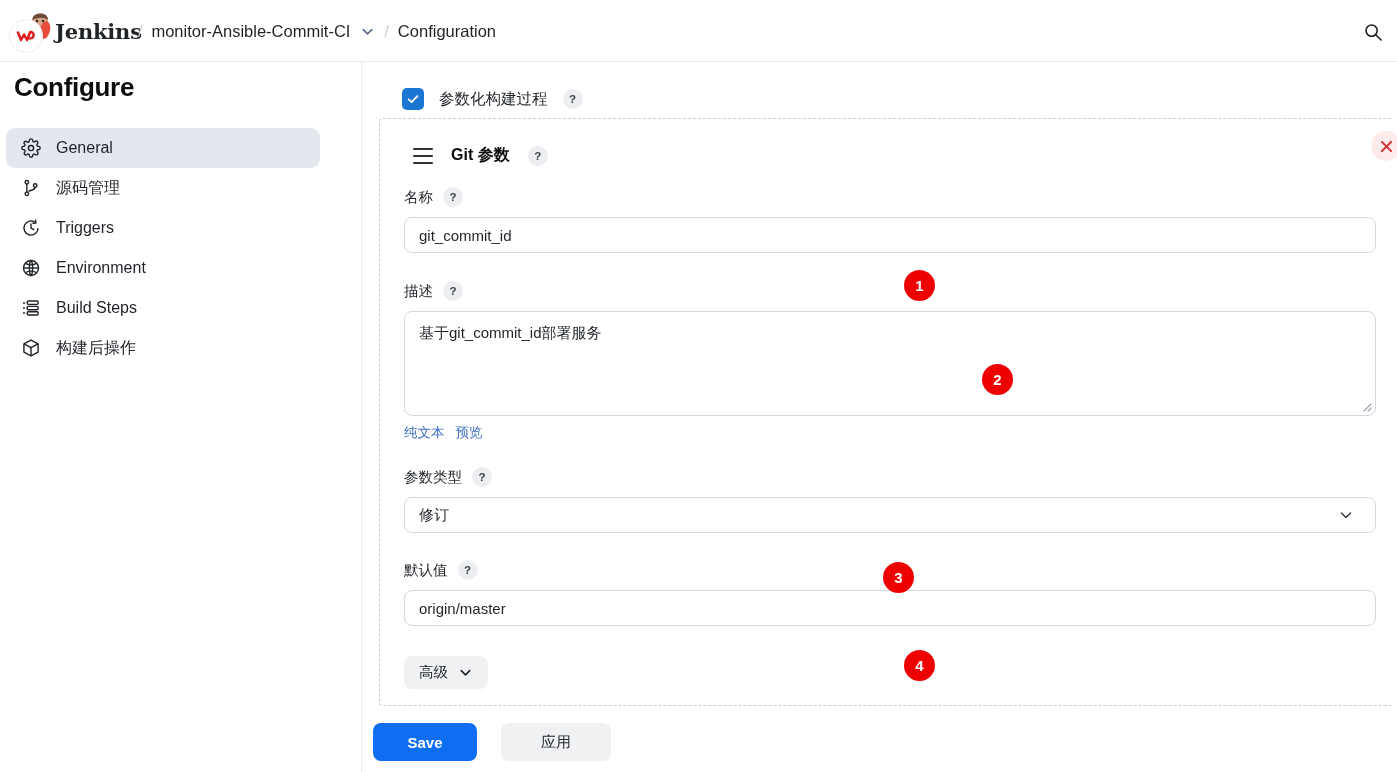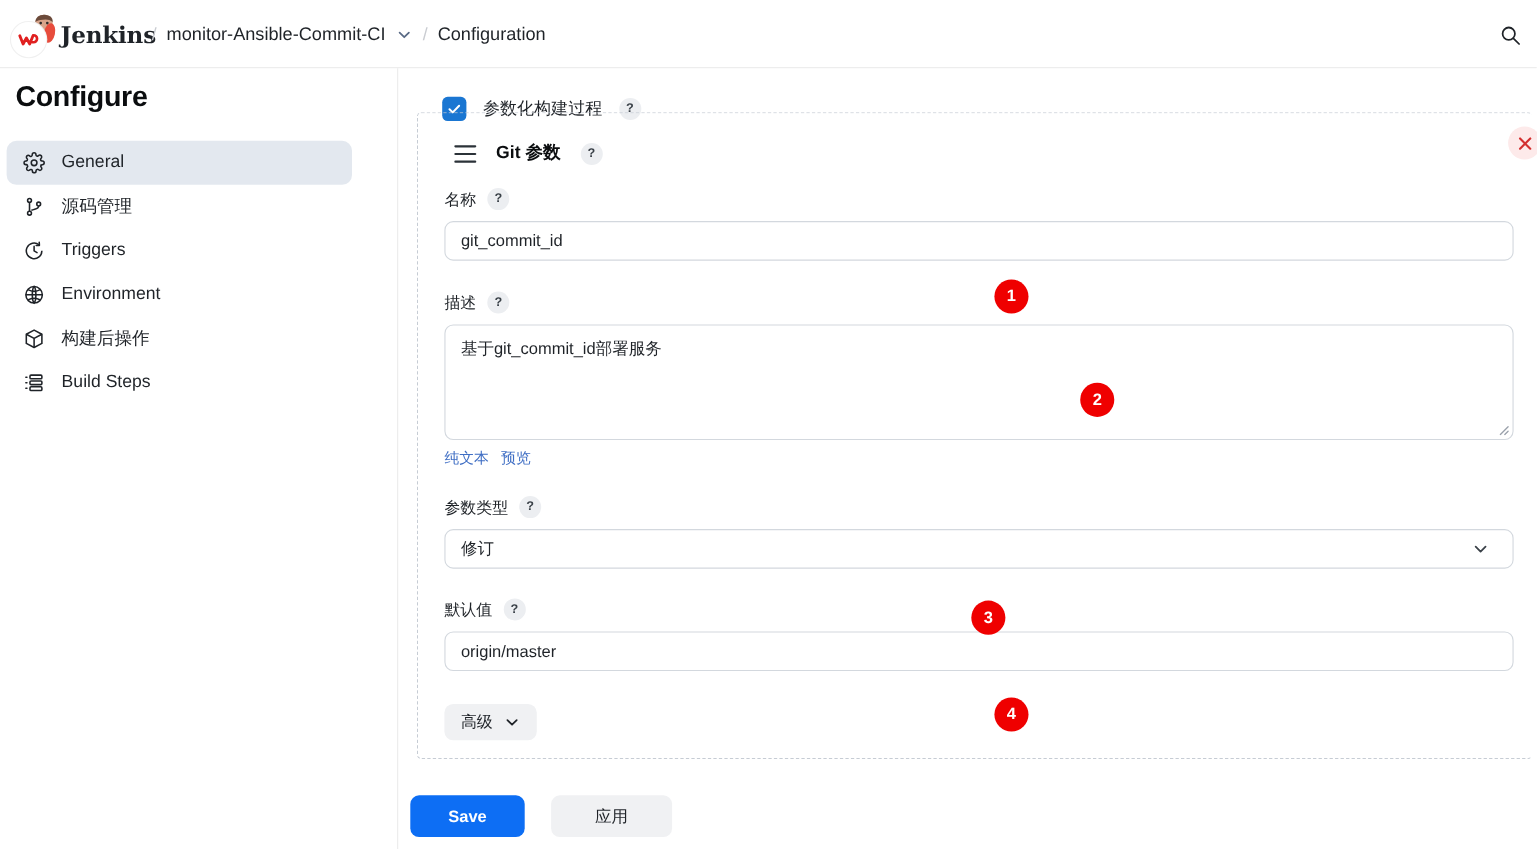--- a/index.html
+++ b/index.html
@@ -109,21 +109,21 @@
   .help-badge {
     width: 20px; height: 20px; border-radius: 50%;
     background: #eceef1; color: #3a4148;
     font-size: 11.5px; font-weight: 700;
     display: inline-flex; align-items: center; justify-content: center;
     cursor: pointer; flex: 0 0 20px;
   }
 
   
   .param-block {
-    position: absolute; left: 379px; top: 40px;
+    position: absolute; left: 379px; top: 56px;
     width: 1014px; height: 588px;
     border: 1px dashed #c6ccd4;
     border-right: none;
     border-radius: 4px;
   }
   .param-head {
     position: absolute; left: 33px; top: 26px;
     display: flex; align-items: center; gap: 18px;
   }
   .drag-handle {
@@ -305,39 +305,39 @@
         <path d="M12 3c2.6 2.8 2.6 15.2 0 18-2.6-2.8-2.6-15.2 0-18z"></path>
         <path d="M5.2 6.4c4 2.2 9.6 2.2 13.6 0"></path>
         <path d="M5.2 17.6c4-2.2 9.6-2.2 13.6 0"></path>
       </svg>
     </span>
     <span>Environment</span>
   </div>
 
   <div class="side-item">
     <span class="side-ico">
-      <svg width="20" height="20" viewBox="0 0 24 24" fill="none" stroke="currentColor" stroke-width="1.7" stroke-linejoin="round">
-        <path d="M12 2.5 L20.5 7 V17 L12 21.5 L3.5 17 V7 Z"></path>
-        <path d="M3.5 7 L12 11.6 L20.5 7"></path>
-        <path d="M12 11.6 V21.5"></path>
-      </svg>
-    </span>
-    <span>构建后操作</span>
-  </div>
-
-  <div class="side-item">
-    <span class="side-ico">
       <svg width="20" height="20" viewBox="0 0 24 24" fill="none" stroke="currentColor" stroke-width="1.7" stroke-linecap="round">
         <path d="M3 6h1.2M3 12h1.2M3 18h1.2"></path>
         <rect x="7.5" y="3.6" width="13" height="4" rx="1.2"></rect>
         <rect x="7.5" y="10" width="13" height="4" rx="1.2"></rect>
         <rect x="7.5" y="16.4" width="13" height="4" rx="1.2"></rect>
       </svg>
     </span>
     <span>Build Steps</span>
+  </div>
+
+  <div class="side-item">
+    <span class="side-ico">
+      <svg width="20" height="20" viewBox="0 0 24 24" fill="none" stroke="currentColor" stroke-width="1.7" stroke-linejoin="round">
+        <path d="M12 2.5 L20.5 7 V17 L12 21.5 L3.5 17 V7 Z"></path>
+        <path d="M3.5 7 L12 11.6 L20.5 7"></path>
+        <path d="M12 11.6 V21.5"></path>
+      </svg>
+    </span>
+    <span>构建后操作</span>
   </div>
 </div>
 
 <div class="vdivider"></div>
 
 <div class="main">
 
   <div class="param-check-row">
     <div class="checkbox">
       <svg width="14" height="14" viewBox="0 0 16 16">

